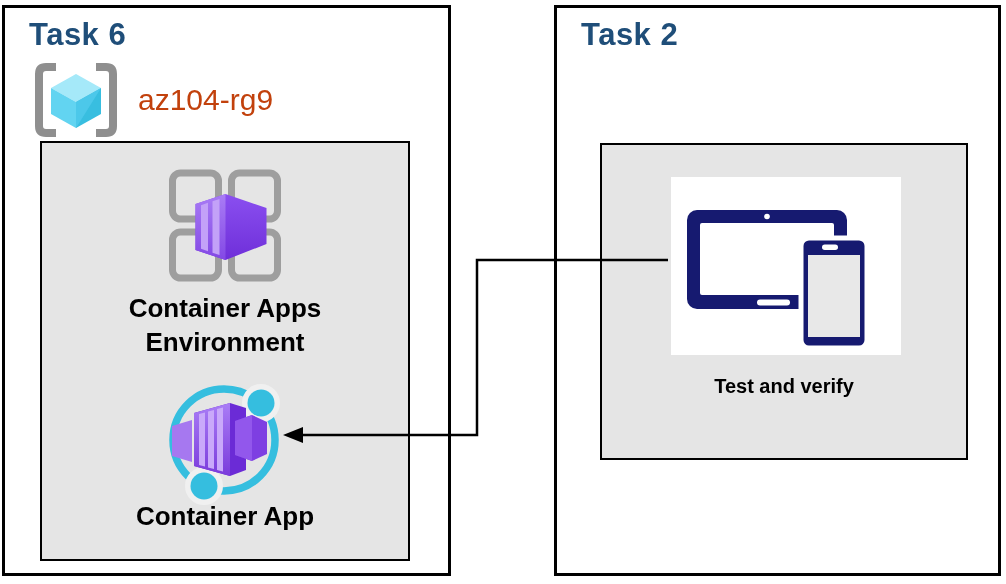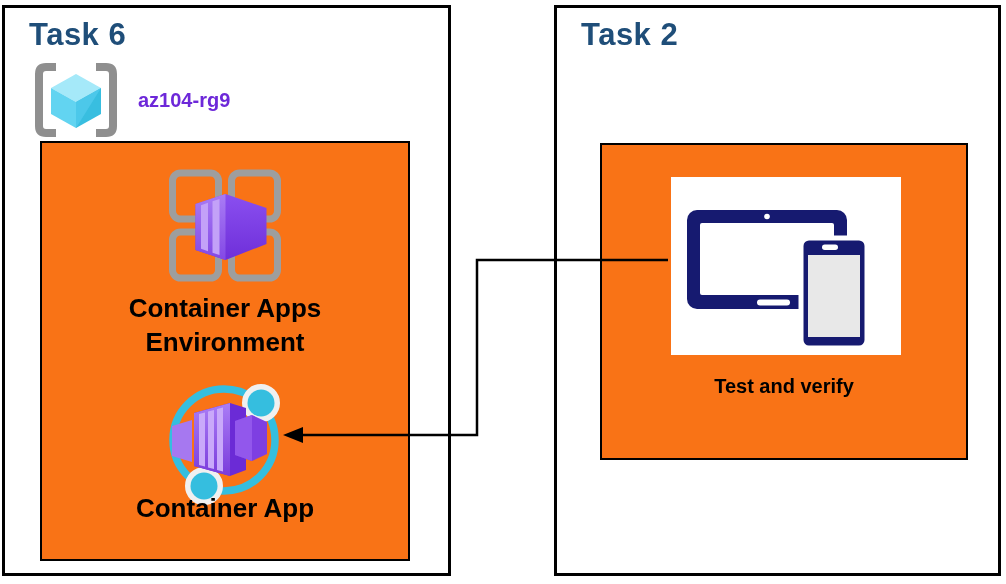--- a/index.html
+++ b/index.html
@@ -13,37 +13,37 @@
   }
   #task1-box { left:2px;   width:449px; }
   #task2-box { left:554px; width:447px; }
   .task-title {
     position:absolute; top:9px; left:24px;
     font-size:31px; font-weight:bold; color:#1F4E79; letter-spacing:0.5px;
   }
   
   .rg-row { position:absolute; left:27px; top:53px; display:flex; align-items:center; }
   .rg-icon { width:88px; height:78px; display:block; }
-  .rg-name { margin-left:18px; font-size:20px; font-weight:bold; color:#6d28d9; }
+  .rg-name { margin-left:18px; font-size:30px; font-weight:normal; color:#c2410c; }
   
   .inner-panel {
-    position:absolute; background:#f97316; border:2px solid #000000; box-sizing:border-box;
+    position:absolute; background:#e5e5e5; border:2px solid #000000; box-sizing:border-box;
   }
   #task1-panel { left:35px; top:133px; width:370px; height:420px; }
   #task2-panel { left:43px; top:135px; width:368px; height:317px; }
   .node-icon { position:absolute; left:50%; transform:translateX(-50%); display:block; }
   #cae-icon { top:20px; width:125px; height:125px; }
   #ca-icon  { top:234px; width:130px; height:130px; }
   .node-label {
     position:absolute; left:0; width:100%; text-align:center;
     font-size:26px; font-weight:bold; color:#000000; line-height:34px;
   }
   #cae-label { top:148px; }
   #cae-label span { display:inline-block; max-width:300px; }
-  #ca-label  { top:348px;text-align:center; }
+  #ca-label  { top:356px;text-align:center; }
   
   .device-image {
     position:absolute; left:69px; top:32px; width:230px; height:178px; background:#ffffff;
   }
   .device-image svg { width:230px; height:178px; display:block; }
   #verify-label { top:224px; font-size:20px; }
   
   #connector-overlay {
     position:absolute; left:0; top:0; width:1006px; height:584px;
     pointer-events:none; z-index:10;

